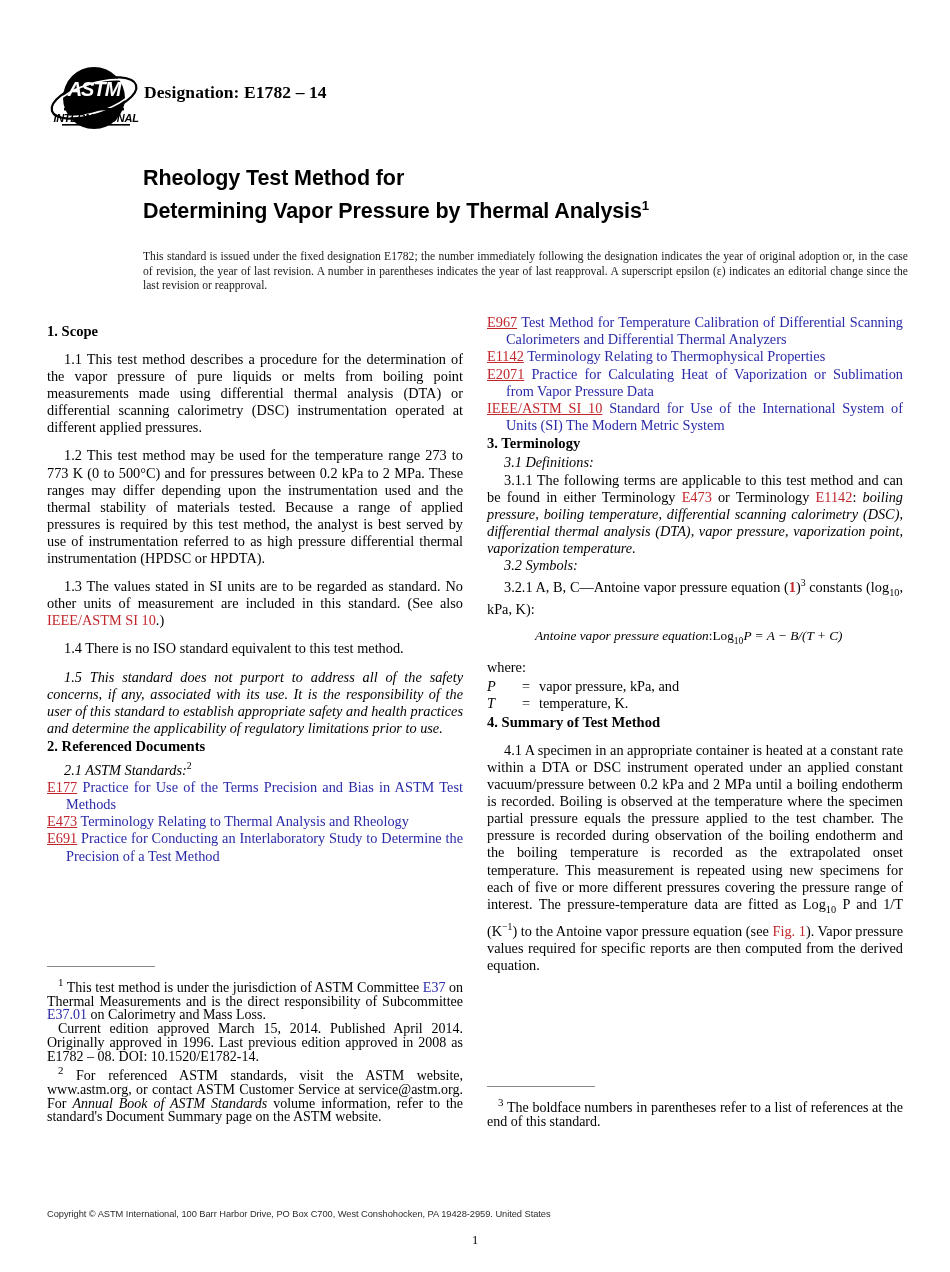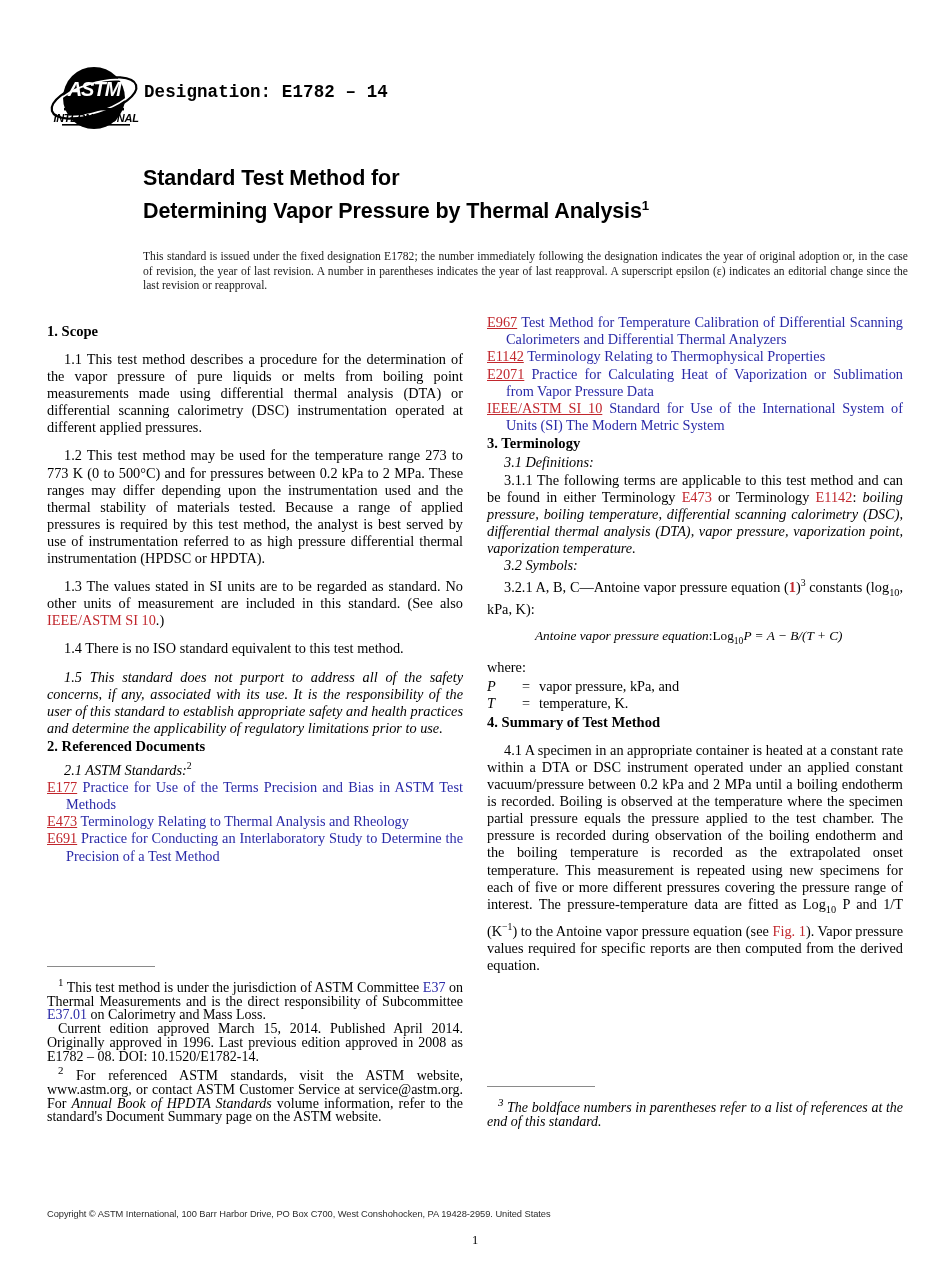--- a/index.html
+++ b/index.html
@@ -36,21 +36,21 @@
     left: 0;
     top: 0;
     width: 96px;
     height: 84px;
   }
   .logo svg { display:block; }
   .designation {
     position: absolute;
     left: 96px;
     top: 18px;
-    font-family: Liberation Mono, monospace;
+    font-family: Liberation Serif, serif;
     font-weight: bold;
     font-size: 17.5px;
     letter-spacing: 0.1px;
     color: #000;
   }
 
   
   .titleblock {
     position: absolute;
     left: 143px;
@@ -155,21 +155,21 @@
 
   
   .footnotes {
     position: absolute;
     width: 416px;
     font-size: 14px;
     line-height: 13.9px;
     text-align: justify;
   }
   .fn-left  { left: 47px;  top: 958px; }
-  .fn-right { left: 487px; top: 1078px; font-style: italic; }
+  .fn-right { left: 487px; top: 1078px; }
   .fn-rule {
     width: 108px;
     height: 1px;
     background: #8a8a8a;
     margin-bottom: 9px;
   }
   .footnotes p {
     text-indent: 11px;
     margin: 0;
   }
@@ -211,21 +211,21 @@
         </g>
         <rect x="16" y="44" width="60" height="2.4" fill="#000000"></rect>
         <rect x="14" y="60" width="68" height="1.6" fill="#000000"></rect>
         <text x="48" y="58" fill="#000000" font-family="Liberation Sans, sans-serif" font-weight="bold" font-style="italic" font-size="11" text-anchor="middle" letter-spacing="-0.3">INTERNATIONAL</text>
       </svg>
     </div>
     <div class="designation">Designation: E1782 – 14</div>
   </div>
 
   <div class="titleblock">
-    <div class="title-line">Standard Test Method for</div>
+    <div class="title-line">Rheology Test Method for</div>
     <div class="title-line"><span>Determining Vapor Pressure by Thermal Analysis</span><sup>1</sup></div>
     <div class="preamble">This standard is issued under the fixed designation E1782; the number immediately following the designation indicates the year of original adoption or, in the case of revision, the year of last revision. A number in parentheses indicates the year of last reapproval. A superscript epsilon (ε) indicates an editorial change since the last revision or reapproval.</div>
   </div>
 
   <div class="col col-left">
 
     <h2 class="sec">1.  Scope</h2>
 
     <p class="spaced">1.1  This test method describes a procedure for the determination of the vapor pressure of pure liquids or melts from boiling point measurements made using differential thermal analysis (DTA) or differential scanning calorimetry (DSC) instrumentation operated at different applied pressures.</p>
 
@@ -290,21 +290,21 @@
     <h2 class="sec sec-gap">4.  Summary of Test Method</h2>
 
     <p class="spaced"><span>4.1  A specimen in an appropriate container is heated at a constant rate within a DTA or DSC instrument operated under an applied constant vacuum/pressure between 0.2 kPa and 2 MPa until a boiling endotherm is recorded. Boiling is observed at the temperature where the specimen partial pressure equals the pressure applied to the test chamber. The pressure is recorded during observation of the boiling endotherm and the boiling temperature is recorded as the extrapolated onset temperature. This measurement is repeated using new specimens for each of five or more different pressures covering the pressure range of interest. The pressure-temperature data are fitted as Log</span><sub>10</sub><span> P and 1/T (K</span><sup>−1</sup><span>) to the Antoine vapor pressure equation (see </span><span class="lnk">Fig. 1</span><span>). Vapor pressure values required for specific reports are then computed from the derived equation.</span></p>
 
   </div>
 
   <div class="footnotes fn-left">
     <div class="fn-rule"></div>
     <p><sup>1</sup><span> This test method is under the jurisdiction of ASTM Committee </span><span class="lnk-blue">E37</span><span> on Thermal Measurements and is the direct responsibility of Subcommittee </span><span class="lnk-blue">E37.01</span><span> on Calorimetry and Mass Loss.</span></p>
     <p>Current edition approved March 15, 2014. Published April 2014. Originally approved in 1996. Last previous edition approved in 2008 as E1782 – 08. DOI: 10.1520/E1782-14.</p>
-    <p><sup>2</sup><span> For referenced ASTM standards, visit the ASTM website, www.astm.org, or contact ASTM Customer Service at service@astm.org. For </span><span class="ital">Annual Book of HPDTA Standards</span><span> volume information, refer to the standard's Document Summary page on the ASTM website.</span></p>
+    <p><sup>2</sup><span> For referenced ASTM standards, visit the ASTM website, www.astm.org, or contact ASTM Customer Service at service@astm.org. For </span><span class="ital">Annual Book of ASTM Standards</span><span> volume information, refer to the standard's Document Summary page on the ASTM website.</span></p>
   </div>
 
   <div class="footnotes fn-right">
     <div class="fn-rule"></div>
     <p><sup>3</sup><span> The boldface numbers in parentheses refer to a list of references at the end of this standard.</span></p>
   </div>
 
   <div class="copyright">Copyright © ASTM International, 100 Barr Harbor Drive, PO Box C700, West Conshohocken, PA 19428-2959. United States</div>
   <div class="pagenum">1</div>
 

